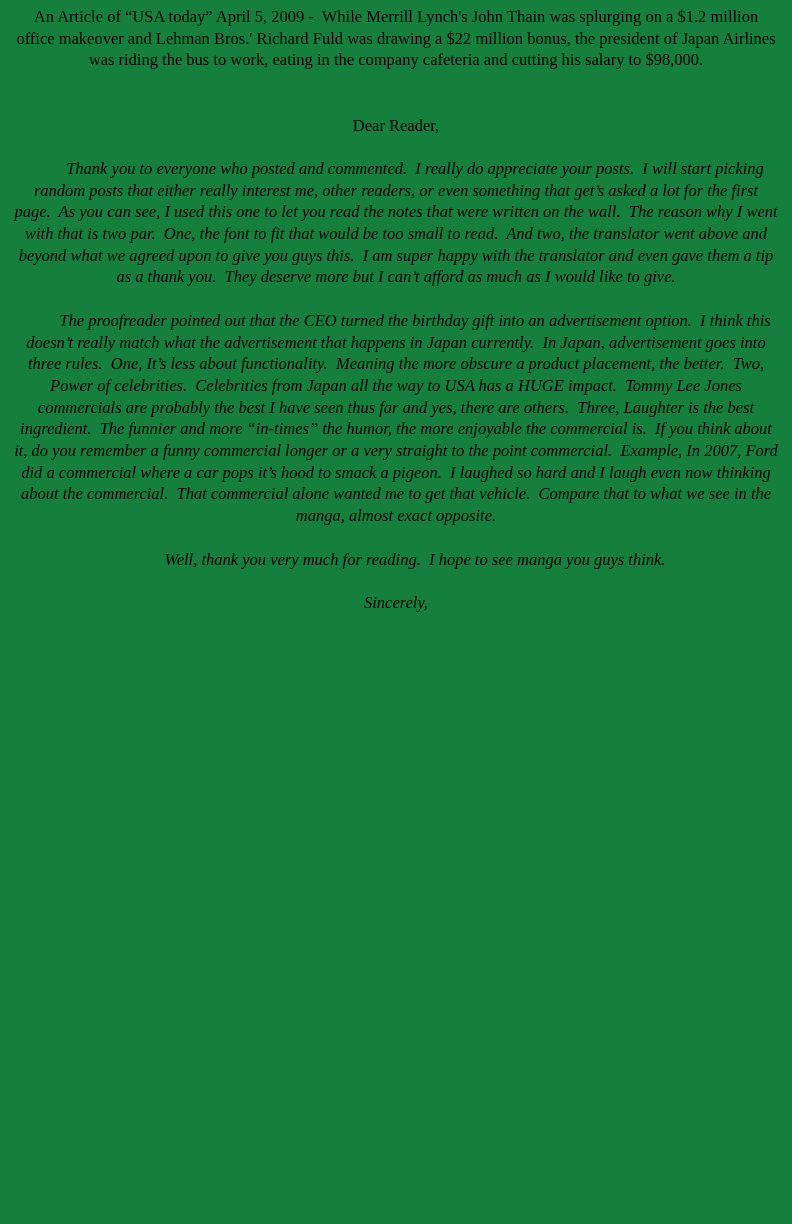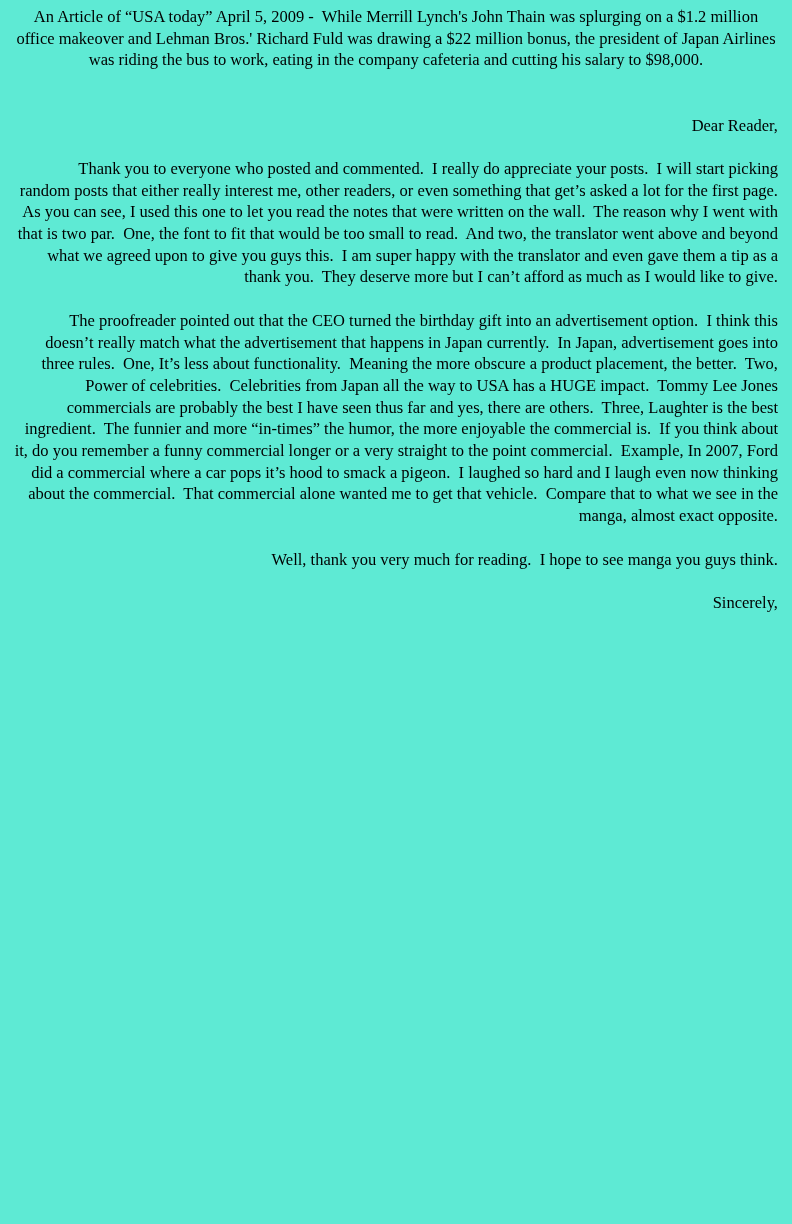--- a/index.html
+++ b/index.html
@@ -6,40 +6,41 @@
     margin: 0;
     padding: 0;
     background: #ffffff;
   }
   .page {
     position: relative;
     width: 792px;
     height: 1224px;
     box-sizing: border-box;
     padding: 6px 14px 0 14px;
-    background: #5eead4;
+    background: #15803d;
     color: #000000;
     font-family: "Liberation Serif", "DejaVu Serif", serif;
     font-size: 16.5px;
     line-height: 21.7px;
     overflow: hidden;
   }
   .page p {
     margin: 0;
     white-space: pre-wrap;
-    text-align: right;
+    text-align: center;
   }
   .header {
     text-align: center !important;
   }
   .salutation {
     margin-top: 43.4px !important; 
   }
   .block {
     margin-top: 21.7px !important; 
+    font-style: italic;
   }
   .indent {
     text-indent: 38px;
   }
 </style>
 </head>
 <body>
 
 <div class="page">
   <p class="header">An Article of “USA today” April 5, 2009 -  While Merrill Lynch's John Thain was splurging on a $1.2 million office makeover and Lehman Bros.' Richard Fuld was drawing a $22 million bonus, the president of Japan Airlines was riding the bus to work, eating in the company cafeteria and cutting his salary to $98,000.</p>

